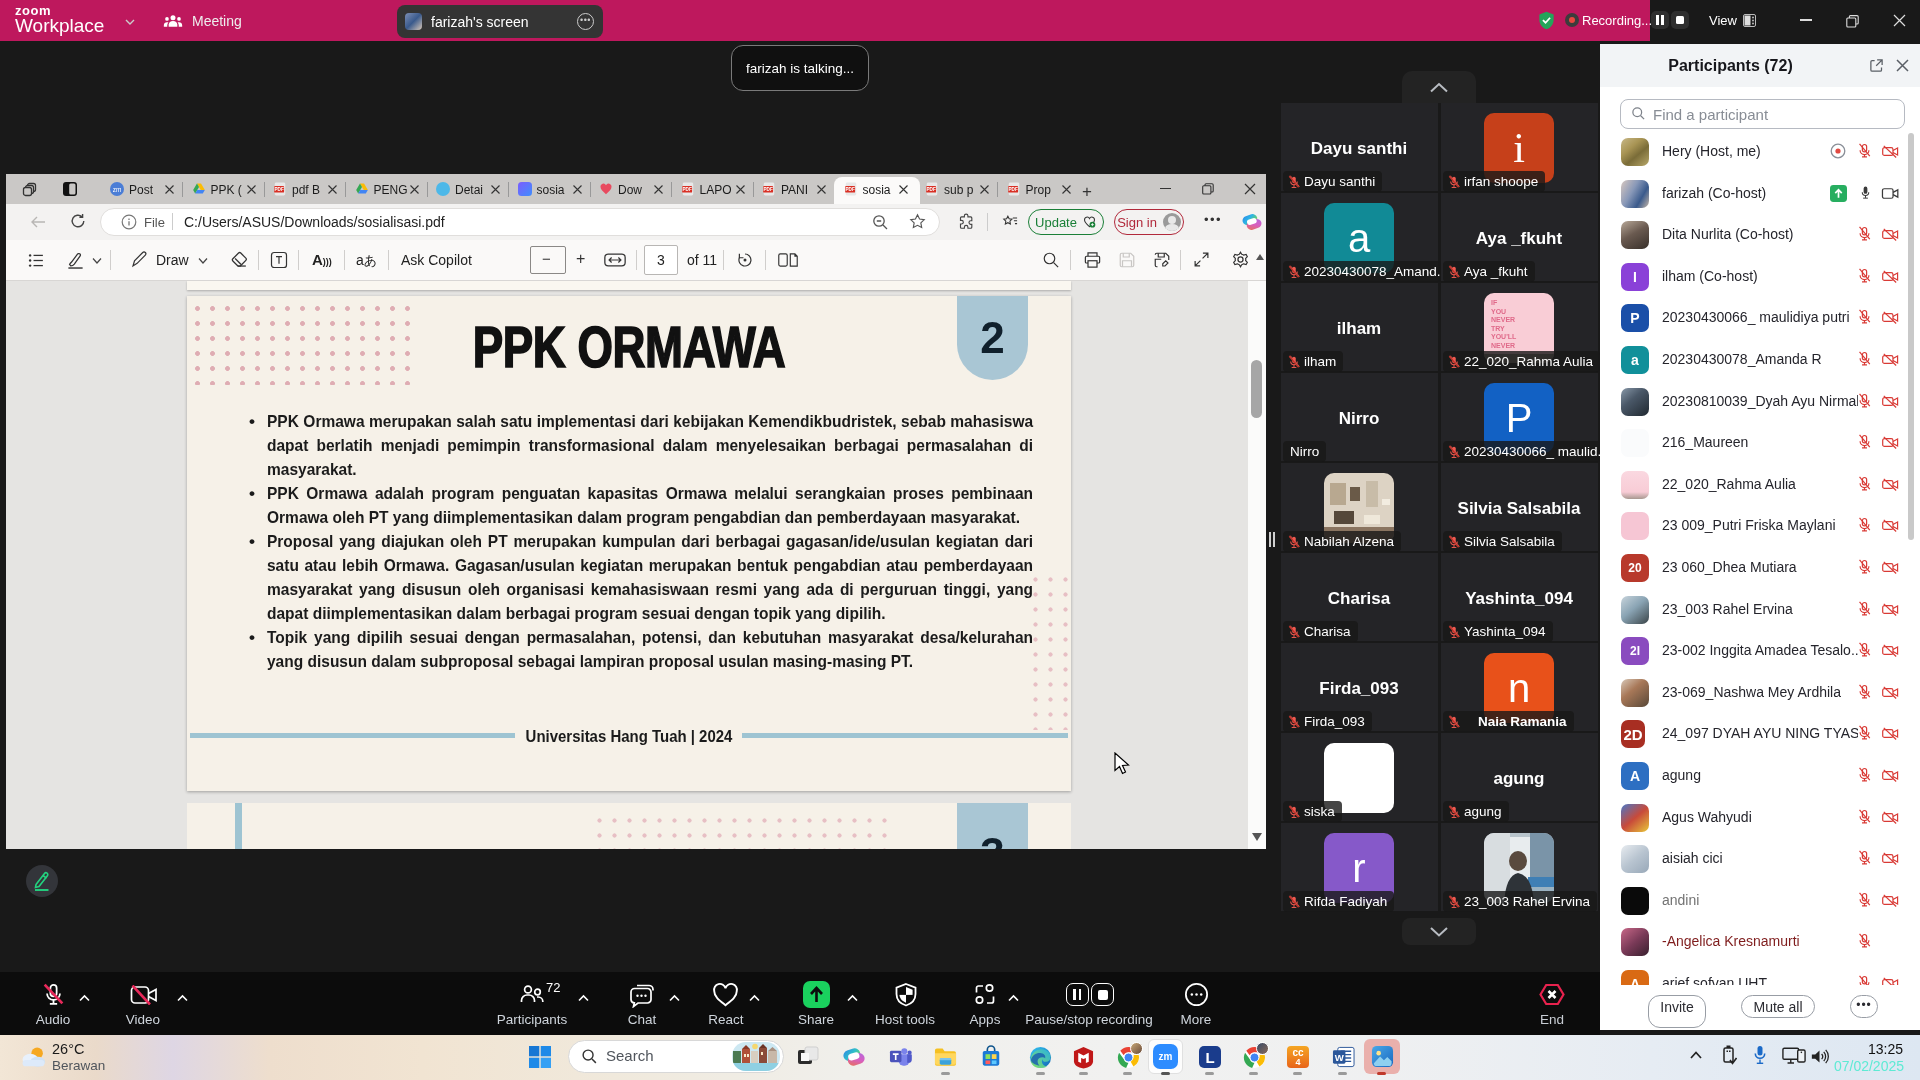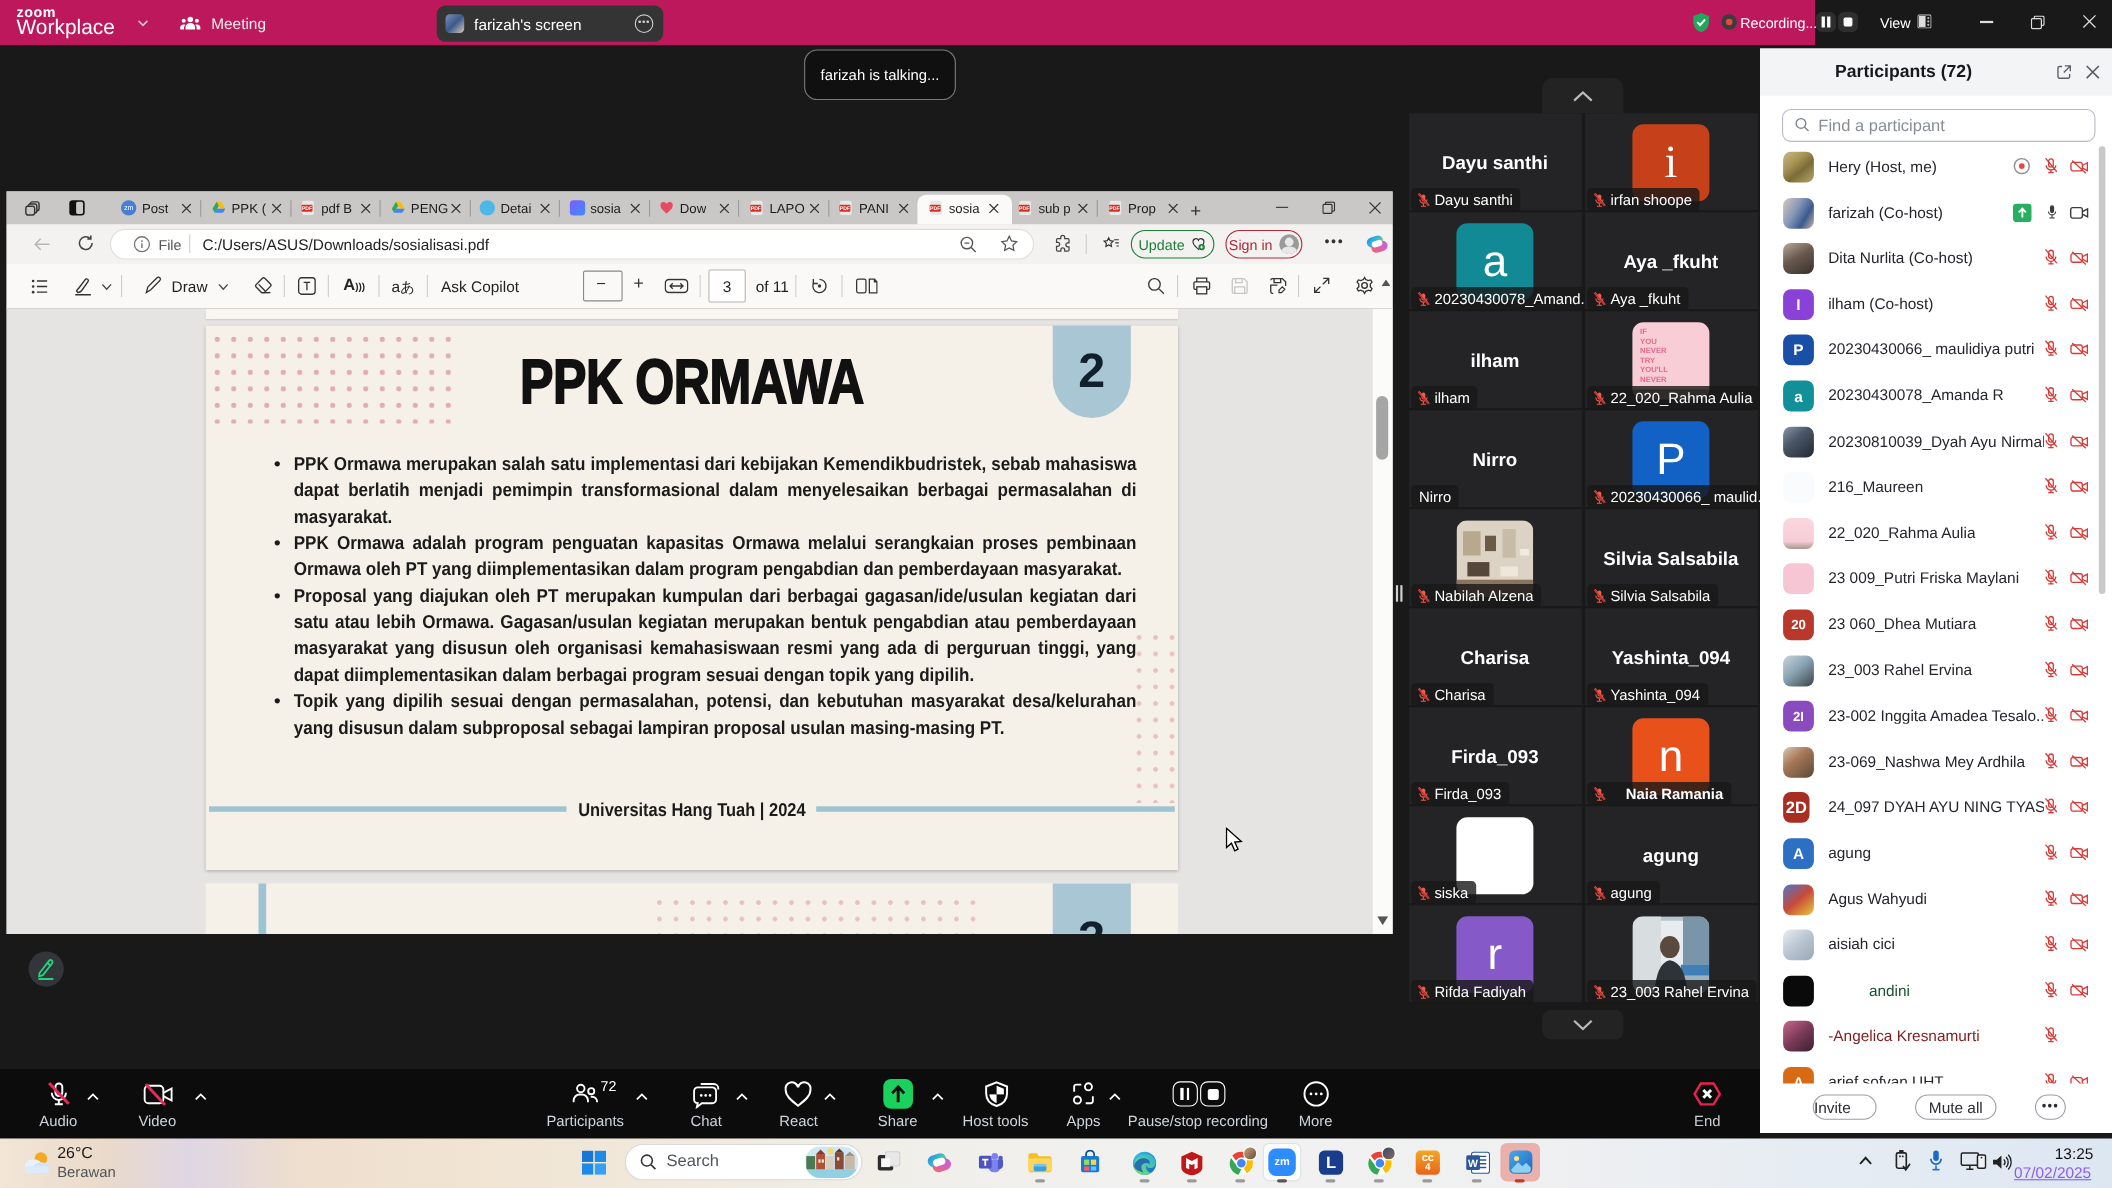--- a/index.html
+++ b/index.html
@@ -1090,21 +1090,21 @@
 <div style="position:absolute;left:281px;top:10px;"><svg width="19" height="17" viewBox="0 0 26 24">
             <g stroke="#d93a35" stroke-width="1.7" fill="none">
               <rect x="2" y="6.5" width="14.5" height="11" rx="2.5"></rect>
               <path d="M16.5 13.5 L23 17 V7 L16.5 10.5"></path>
             </g>
             <path d="M3.5 4 L21 20.5" stroke="#d93a35" stroke-width="1.7"></path>
           </svg></div>
 </div>
 <div style="position:absolute;left:0;top:837.8px;width:320px;height:38px;">
 <div style="position:absolute;left:21px;top:5px;width:28px;height:28px;border-radius:7px;background:#0a0a0a;color:#fff;font-size:14px;font-weight:bold;display:flex;align-items:center;justify-content:center;"></div>
-<div style="position:absolute;left:62px;top:10px;font-size:14px;color:#14532d;white-space:nowrap;max-width:196px;overflow:hidden;margin-left:37px;">andini</div>
+<div style="position:absolute;left:62px;top:10px;font-size:14px;color:#737373;white-space:nowrap;max-width:196px;overflow:hidden;">andini</div>
 <div style="position:absolute;left:256px;top:9px;"><svg width="17" height="17" viewBox="0 0 24 24">
             <g stroke="#d93a35" stroke-width="1.7" fill="none">
               <rect x="9" y="3.5" width="6" height="10.5" rx="3"></rect>
               <path d="M5.8 11.5 a6.2 6.2 0 0 0 12.4 0"></path>
               <path d="M12 17.7 V21 M8.5 21 h7"></path>
             </g>
             <path d="M5 2.5 L19.5 20" stroke="#d93a35" stroke-width="1.7"></path>
           </svg></div>
 <div style="position:absolute;left:281px;top:10px;"><svg width="19" height="17" viewBox="0 0 26 24">
             <g stroke="#d93a35" stroke-width="1.7" fill="none">
@@ -1139,21 +1139,21 @@
           </svg></div>
 <div style="position:absolute;left:281px;top:10px;"><svg width="19" height="17" viewBox="0 0 26 24">
             <g stroke="#d93a35" stroke-width="1.7" fill="none">
               <rect x="2" y="6.5" width="14.5" height="11" rx="2.5"></rect>
               <path d="M16.5 13.5 L23 17 V7 L16.5 10.5"></path>
             </g>
             <path d="M3.5 4 L21 20.5" stroke="#d93a35" stroke-width="1.7"></path>
           </svg></div>
 </div>
 <div style="position:absolute;left:0;top:941px;width:320px;height:45px;background:#fff;"></div>
-<div style="position:absolute;left:48px;top:951px;width:58px;height:23px;border:1px solid #989da5;border-radius:12px;text-align:left;line-height:22px;font-size:14px;color:#2b2b31;">Invite</div>
+<div style="position:absolute;left:48px;top:951px;width:58px;height:33px;border:1px solid #989da5;border-radius:12px;text-align:center;line-height:22px;font-size:14px;color:#2b2b31;">Invite</div>
 <div style="position:absolute;left:141px;top:951px;width:74px;height:23px;border:1px solid #989da5;border-radius:12px;text-align:center;line-height:22px;font-size:14px;color:#2b2b31;">Mute all</div>
 <div style="position:absolute;left:250px;top:951px;width:28px;height:23px;border:1px solid #989da5;border-radius:12px;text-align:center;line-height:19px;font-size:12px;color:#2b2b31;letter-spacing:1px;">•••</div>
 <div style="position:absolute;left:308px;top:89px;width:6px;height:407px;background:#c9c9c9;border-radius:3px;"></div>
 </div>
 <div class="abs" style="left:0;top:972px;width:1600px;height:63px;background:#0c0c0c;" id="ztoolbar">
 <svg style="position:absolute;left:41px;top:10px;" width="25" height="25" viewBox="0 0 24 24">
         <g stroke="#fff" stroke-width="1.7" fill="none">
           <rect x="9" y="2.8" width="6" height="11" rx="3"></rect>
           <path d="M5.8 11 a6.2 6.2 0 0 0 12.4 0"></path>
           <path d="M12 17.2 V21 M8.5 21 h7"></path>
@@ -1431,21 +1431,21 @@
       <rect x="1" y="1.5" width="17" height="12" rx="1.5" fill="none" stroke="#222" stroke-width="1.5"></rect>
       <path d="M6 17.5 h7 M9.5 13.5 v4" stroke="#222" stroke-width="1.5"></path>
       <rect x="17" y="3.5" width="8" height="13" rx="1.5" fill="#eef2f6" stroke="#222" stroke-width="1.5"></rect>
       <circle cx="21" cy="6" r="0.9" fill="#222"></circle>
     </svg>
 <svg class="abs" style="left:1810px;top:1048px;" width="19" height="17" viewBox="0 0 22 20">
       <path d="M2 7.5 h4 L11 3 v14 L6 12.5 H2z" fill="#222"></path>
       <path d="M13.5 7 a4.5 4.5 0 0 1 0 6 M16 4.5 a8 8 0 0 1 0 11 M18.3 2.2 a11.3 11.3 0 0 1 0 15.6" stroke="#222" stroke-width="1.5" fill="none"></path>
     </svg>
 <div class="abs" style="left:1845px;top:1041px;width:58px;text-align:right;font-size:14px;color:#111;">13:25</div>
-<div class="abs" style="left:1831px;top:1058px;width:73px;text-align:left;font-size:14px;color:#8b5cf6;text-decoration:underline;">07/02/2025</div>
+<div class="abs" style="left:1831px;top:1058px;width:73px;text-align:right;font-size:14px;color:#5eead4;">07/02/2025</div>
 <div class="abs" style="left:26px;top:865px;width:32px;height:32px;border-radius:50%;background:#33353a;"></div>
 <svg class="abs" style="left:33px;top:871px;" width="18" height="20" viewBox="0 0 18 20">
       <g stroke="#23d37f" stroke-width="1.6" fill="none">
         <path d="M3 13.5 L11.5 2.5 a1.8 1.8 0 0 1 2.9 2.2 L6 15.5 L2.5 16.5z"></path>
         <path d="M10 4.5 L13.5 7.2"></path>
         <path d="M2 19 h13.5" stroke-width="1.9"></path>
       </g>
     </svg>
 <div class="abs" style="left:1269px;top:532px;width:1.6px;height:15px;background:#cfcfcf;"></div>
 <div class="abs" style="left:1273px;top:532px;width:1.6px;height:15px;background:#cfcfcf;"></div>

